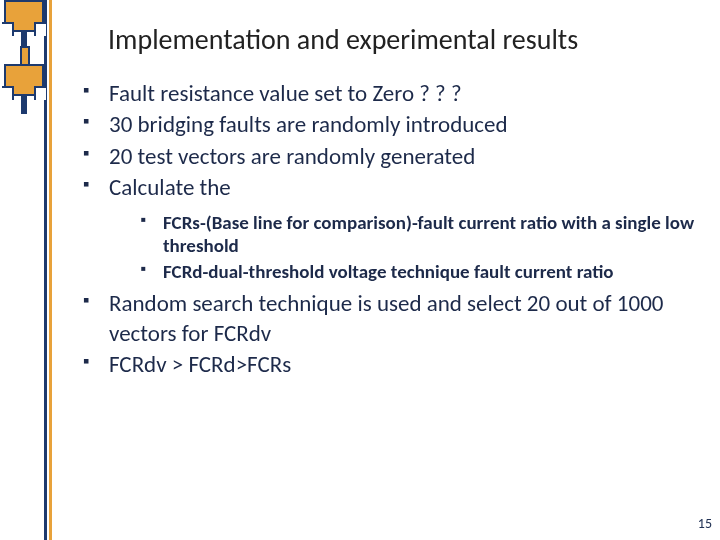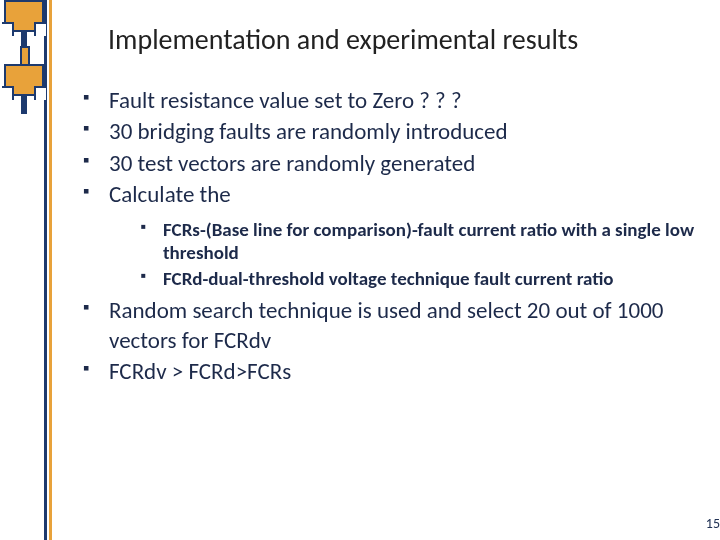--- a/index.html
+++ b/index.html
@@ -84,21 +84,21 @@
   .content {
     position: absolute;
     left: 68px;
     top: 0;
     width: 640px;
     padding-top: 12px;
   }
   .title {
     font-size: 28px;
     font-weight: 400;
-    margin: 10px 0 29px 40px;
+    margin: 10px 0 22px 40px;
     color: #222;
   }
   ul.bullets {
     list-style: none;
     margin: 7px;
     padding: 0 0 0 8px;
   }
   ul.bullets > li {
     position: relative;
     padding-left: 26px;
@@ -132,21 +132,21 @@
   ul.sub > li::before {
     content: "\25AA";
     position: absolute;
     left: 0;
     top: 0;
     font-size: 14px;
     color: #1d2a4a;
   }
   .pagenum {
     position: absolute;
-    right: 0;
+    right: 8px;
     bottom: 8px;
     font-size: 14px;
     color: #223355;
   }
 </style>
 </head>
 <body>
 
 <div class="sidebar">
   <div class="vline1"></div>
@@ -165,21 +165,21 @@
     <div class="conn-notch-r"></div>
     <div class="conn-pin"></div>
   </div>
 </div>
 
 <div class="content">
   <div class="title">Implementation and experimental results</div>
   <ul class="bullets">
     <li>Fault resistance value set to Zero ? ? ?</li>
     <li>30 bridging faults are randomly introduced</li>
-    <li>30 test vectors are randomly generated</li>
+    <li>20 test vectors are randomly generated</li>
     <li>
       <span>Calculate the</span>
       <ul class="sub">
         <li>FCRs-(Base line for comparison)-fault current ratio with a single low threshold</li>
         <li>FCRd-dual-threshold voltage technique fault current ratio</li>
       </ul>
     </li>
     <li>Random search technique is used and select 20 out of 1000 vectors for FCRdv</li>
     <li>FCRdv &gt; FCRd&gt;FCRs</li>
   </ul>

